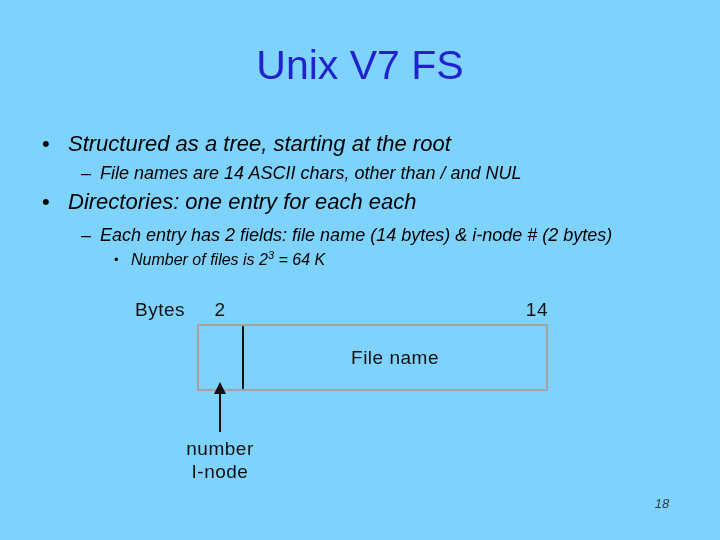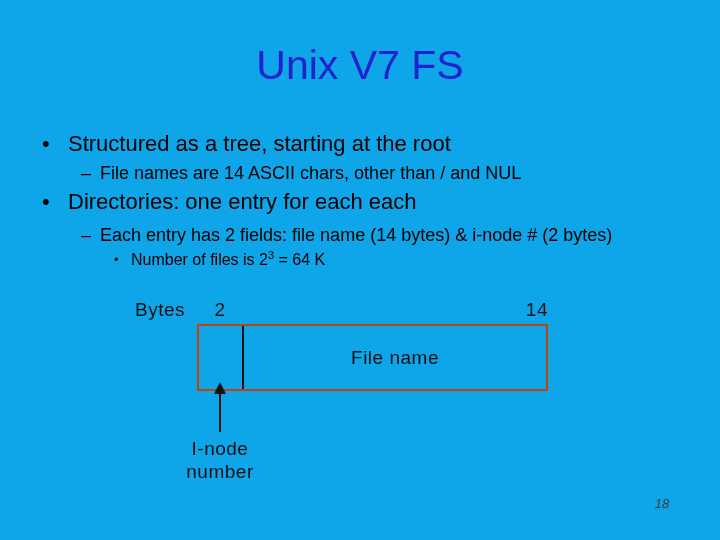--- a/index.html
+++ b/index.html
@@ -1,40 +1,40 @@
 <!DOCTYPE html>
 <html><head>
 <meta charset="utf-8">
 <style>
   * { margin: 0; padding: 0; box-sizing: border-box; }
   html, body { background: #888; }
   .slide {
     position: relative;
     width: 720px;
     height: 540px;
-    background: #0ea5e9;
+    background: #7dd3fc;
     font-family: "Liberation Sans", sans-serif;
     color: #000000;
     overflow: hidden;
     margin: 0 auto;
   }
   .title {
     position: absolute;
     top: 42px;
     left: 0;
     width: 720px;
     text-align: center;
     font-size: 41px;
     line-height: 46px;
     font-weight: 400;
     color: #2222CC;
   }
   .line { position: absolute; left: 0; width: 720px; white-space: nowrap; }
   .line .marker { position: absolute; }
-  .line .text { position: absolute; }
+  .line .text { position: absolute; font-style: italic; }
 
   .lvl1 { font-size: 22px; line-height: 26px; }
   .lvl1 .marker { left: 42px; }
   .lvl1 .text { left: 68px; }
 
   .lvl2 { font-size: 18px; line-height: 22px; }
   .lvl2 .marker { left: 81px; }
   .lvl2 .text { left: 100px; }
 
   .lvl3 { font-size: 16px; line-height: 20px; }
@@ -51,21 +51,21 @@
   
   .diagram { position: absolute; left: 0; top: 0; width: 720px; height: 540px; margin-left: 20px; }
   .diag-label { position: absolute; font-size: 19px; letter-spacing: 0.5px; color: #111; }
   .bytes-label { left: 115px; top: 299px; }
   .size-2  { left: 177px; top: 299px; width: 46px;  text-align: center; }
   .size-14 { left: 223px; top: 299px; width: 305px; text-align: right; }
   .entry-box {
     position: absolute;
     left: 177px; top: 324px;
     width: 351px; height: 67px;
-    border: 2px solid #c2410c;
+    border: 2px solid #a3a3a3;
   }
   .cell-divider {
     position: absolute;
     left: 43px; top: 0;
     width: 2px; height: 63px;
     background: #111;
   }
   .inode-cell {
     position: absolute;
     left: 0; top: 0; width: 43px; height: 63px;
@@ -148,20 +148,20 @@
       <div class="cell-divider"></div>
       <div class="filename-cell">
         <span>File name</span>
       </div>
     </div>
 
     <div class="arrow-head"></div>
     <div class="arrow-line"></div>
 
     <div class="diag-label inode-label">
+      <div>number</div>
       <div>I-node</div>
-      <div>number</div>
     </div>
   </div>
 
   <div class="page-number">18</div>
 
 </div>
 
 </body></html>

